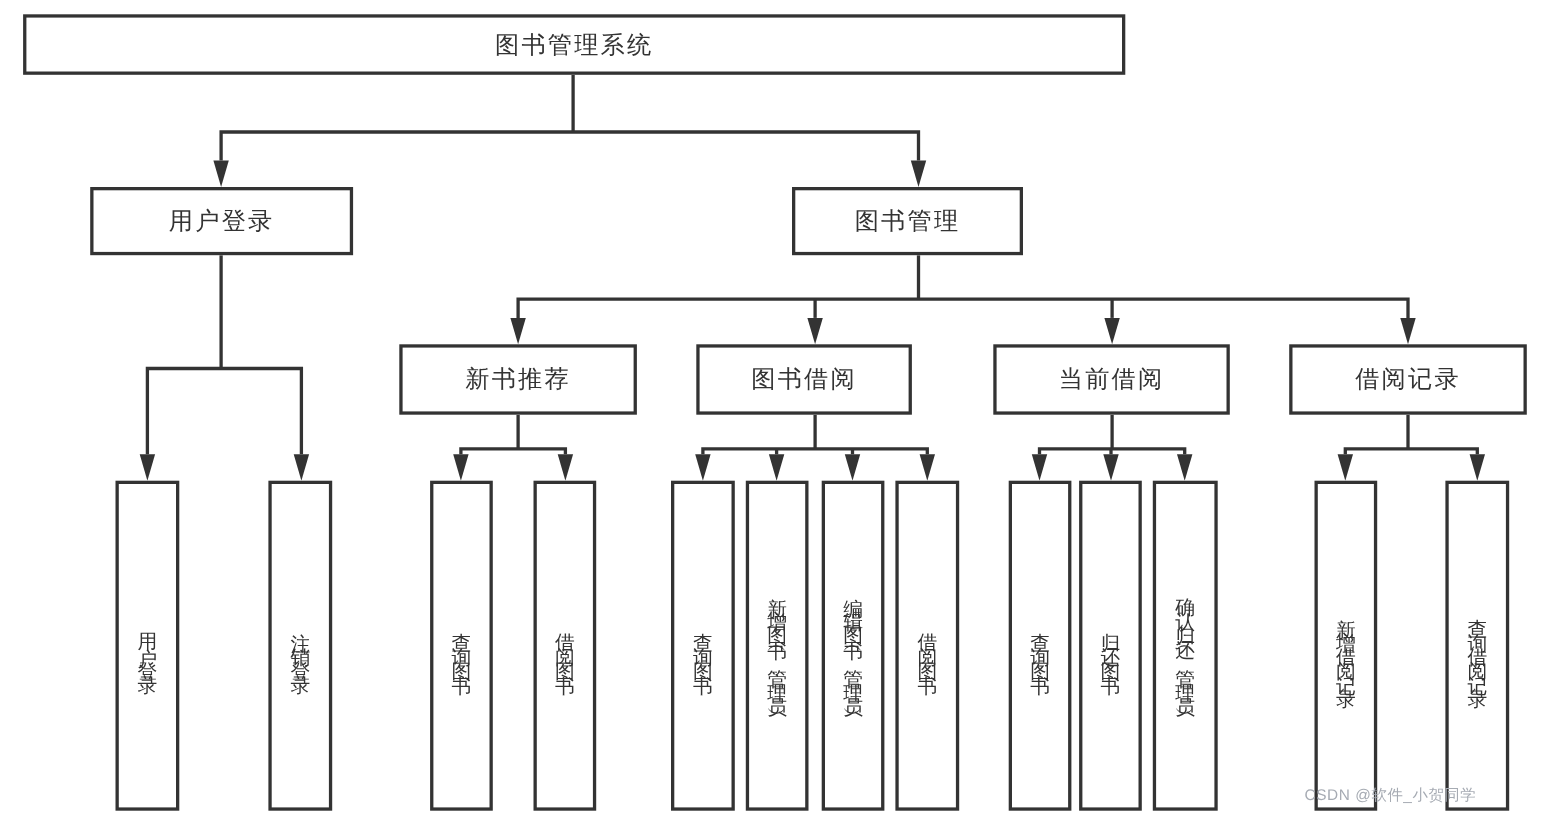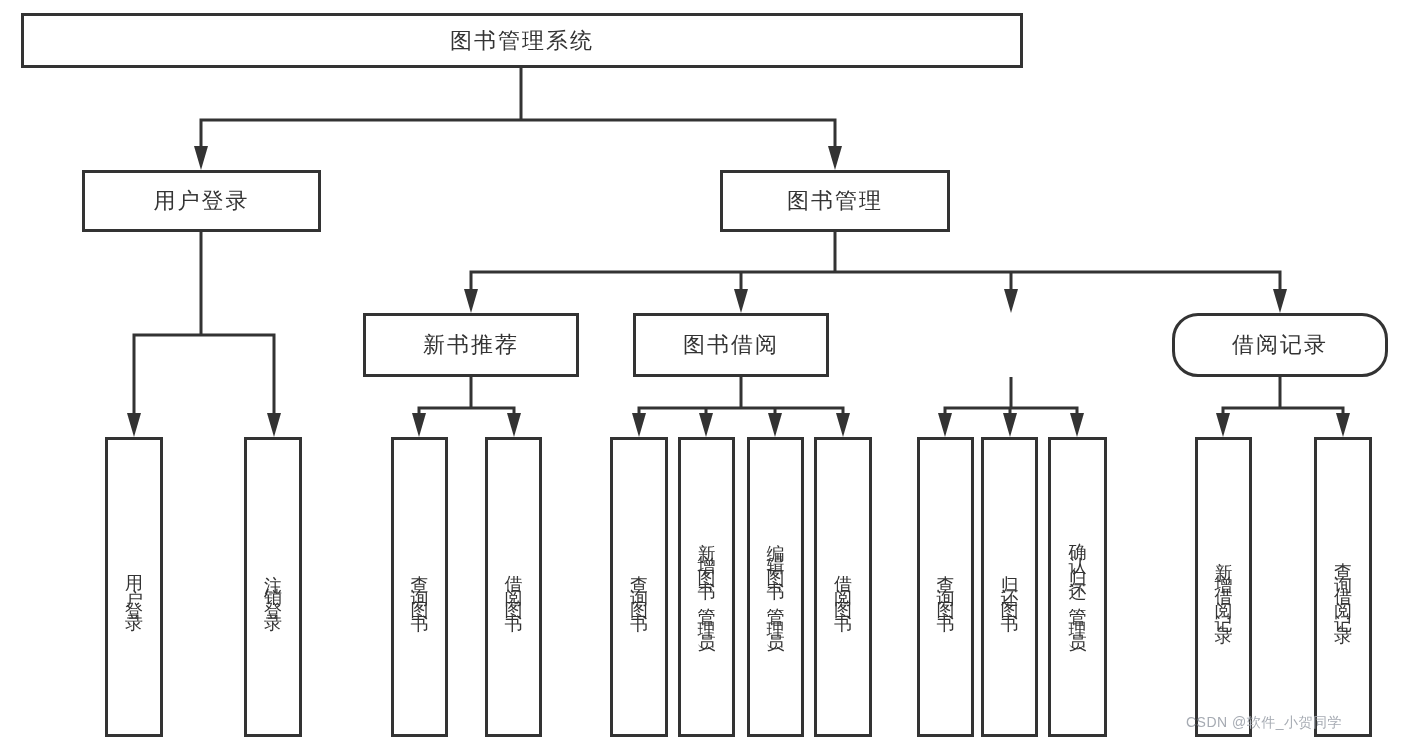--- a/index.html
+++ b/index.html
@@ -85,31 +85,34 @@
     <polygon points="1336,413 1350,413 1343,437"></polygon>
   </svg>
 
   <div class="box root">
     <span class="hlbl">图书管理系统</span>
   </div>
 
   <div class="box l1" style="left:82px; width:239px;">
     <span class="hlbl">用户登录</span>
   </div>
-  <div class="box l1" style="left:720px; width:230px;">
+  <div class="box l1" style="left:720px; width:210px;">
     <span class="hlbl">图书管理</span>
   </div>
 
   <div class="box l2" style="left:363px; width:216px;">
     <span class="hlbl">新书推荐</span>
   </div>
   <div class="box l2" style="left:633px; width:196px;">
     <span class="hlbl">图书借阅</span>
   </div>
-  <div class="box l2" style="left:1172px; width:216px;border-radius:26px;">
+  <div class="box l2" style="left:903px; width:215px;">
+    <span class="hlbl">当前借阅</span>
+  </div>
+  <div class="box l2" style="left:1172px; width:216px;">
     <span class="hlbl">借阅记录</span>
   </div>
 
   <div class="box leaf" style="left:105px; width:58px;">
     <span class="vlbl">用户登录</span>
   </div>
   <div class="box leaf" style="left:244px; width:58px;">
     <span class="vlbl">注销登录</span>
   </div>
 

